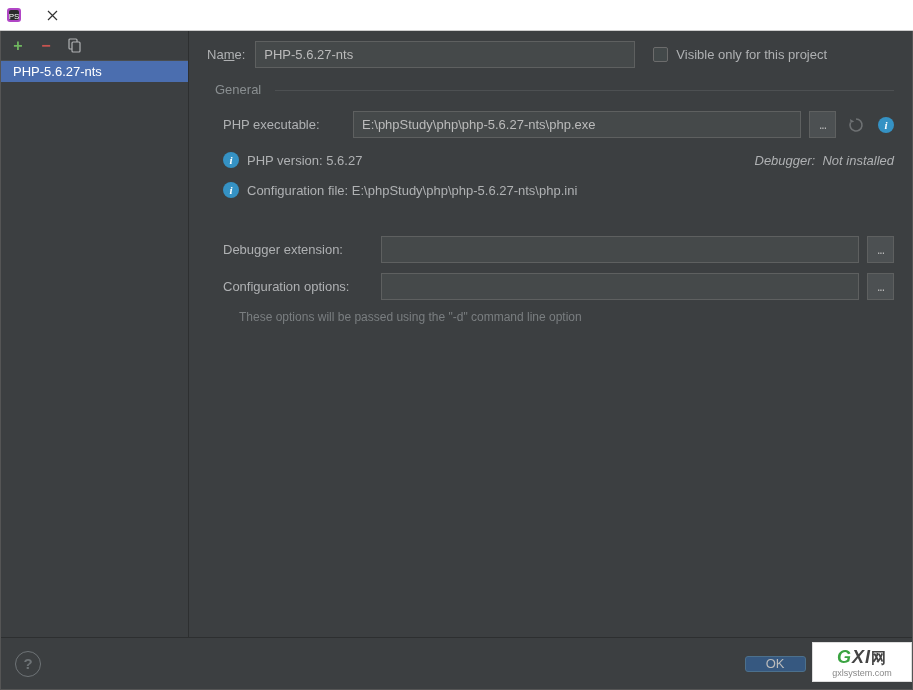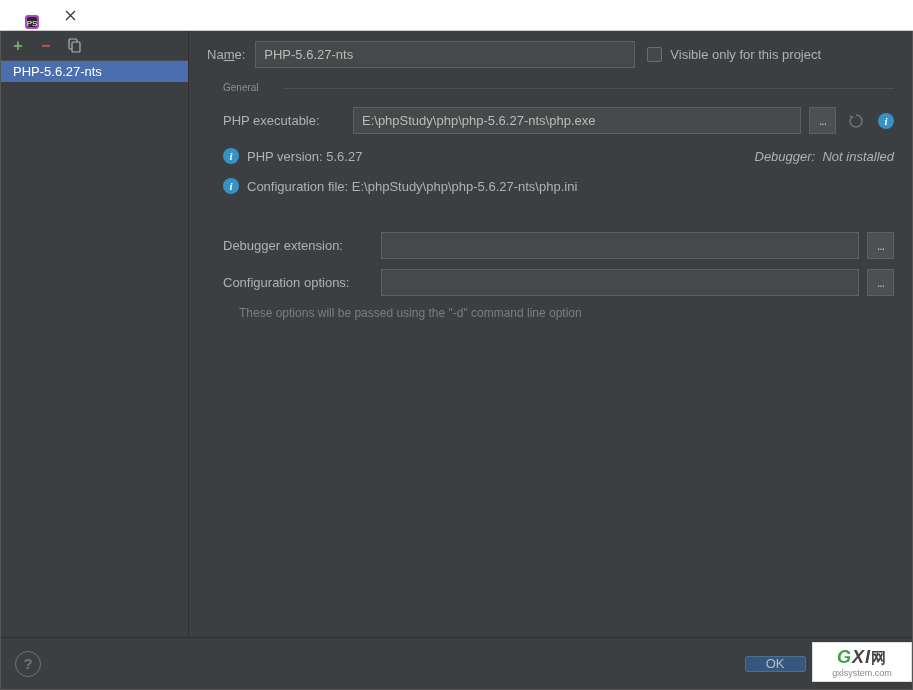--- a/index.html
+++ b/index.html
@@ -1,18 +1,18 @@
 <!DOCTYPE html>
 <html><head>
 <meta charset="utf-8">
 <style>
 * { box-sizing: border-box; margin: 0; padding: 0; font-family: "Segoe UI", Arial, sans-serif; }
 body { width: 913px; height: 690px; background: #fff; overflow: hidden; font-size: 13px; }
 
-.titlebar { height: 31px; background: #fff; border-bottom: 1px solid #ccc; display: flex; align-items: flex-end; padding: 0 24px; }
+.titlebar { height: 31px; background: #fff; border-bottom: 1px solid #ccc; display: flex; align-items: center; padding: 0 6px; }
 .titlebar .app-icon { width: 16px; height: 16px; margin-right: 8px; display: flex; align-items: center; justify-content: center; }
 .titlebar .title { color: #000; font-size: 12px; flex: 1; }
 .titlebar .close-btn { width: 44px; height: 29px; display: flex; align-items: center; justify-content: center; color: #000; font-size: 14px; cursor: pointer; }
 
 .dialog-body { height: 659px; background: #3c3f41; display: flex; flex-direction: column; border: 1px solid #555; border-top: none; }
 .content { flex: 1; display: flex; }
 
 .left-panel { width: 188px; border-right: 1px solid #2d2f30; display: flex; flex-direction: column; }
 .toolbar { height: 30px; display: flex; align-items: center; padding: 0 8px; gap: 10px; border-bottom: 1px solid #4a4d4f; }
 .tb-btn { width: 18px; height: 18px; display: flex; align-items: center; justify-content: center; cursor: pointer; font-weight: bold; font-size: 16px; }
@@ -21,23 +21,23 @@
 .tb-copy { color: #afb1b3; font-size: 13px; }
 .list { flex: 1; }
 .list-item { padding: 3px 12px; color: #fff; cursor: pointer; font-size: 13px; }
 .list-item.selected { background: #4b6eaf; }
 
 .right-panel { flex: 1; padding: 10px 18px 0 18px; color: #afb1b3; overflow: hidden; }
 .row { display: flex; align-items: center; margin-bottom: 14px; }
 .row .label { text-align: right; margin-right: 10px; color: #afb1b3; }
 input[type="text"] { background: #45494a; border: 1px solid #5e6060; color: #bbb; padding: 4px 8px; height: 27px; font-size: 13px; }
 .name-input { width: 380px; }
-.checkbox-row { display: flex; align-items: center; margin-left: 12px; gap: 8px; }
+.checkbox-row { display: flex; align-items: center; margin-left: 18px; gap: 8px; }
 .checkbox { width: 15px; height: 15px; background: #43494a; border: 1px solid #6c6c6c; border-radius: 2px; cursor: pointer; }
-.section-header { color: #8a8f91; font-size: 10px; margin: 14px 0 14px 16px; position: relative; }
+.section-header { color: #8a8f91; font-size: 13px; margin: 14px 0 14px 8px; position: relative; }
 .section-header::after { content: ""; position: absolute; left: 60px; right: 0; top: 50%; height: 1px; background: #4d5052; }
 .section-header.additional::after { left: 74px; }
 
 .exec-row { display: flex; align-items: center; margin-bottom: 14px; gap: 8px; }
 .exec-row .label { width: 122px; }
 .exec-input { flex: 1; }
 .square-btn { width: 27px; height: 27px; background: #4c5052; border: 1px solid #5e6060; display: flex; align-items: center; justify-content: center; color: #bbb; cursor: pointer; font-size: 12px; letter-spacing: -1px; }
 .refresh-btn { width: 24px; height: 24px; display: flex; align-items: center; justify-content: center; color: #6e7173; cursor: pointer; }
 .info-icon { width: 16px; height: 16px; border-radius: 50%; background: #3592c4; display: inline-flex; align-items: center; justify-content: center; color: #fff; font-size: 11px; font-weight: bold; font-style: italic; font-family: Georgia, serif; margin-right: 8px; flex-shrink: 0; }
 

